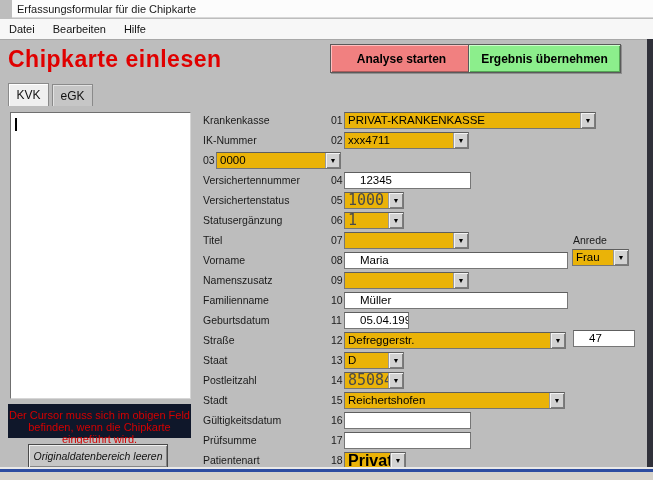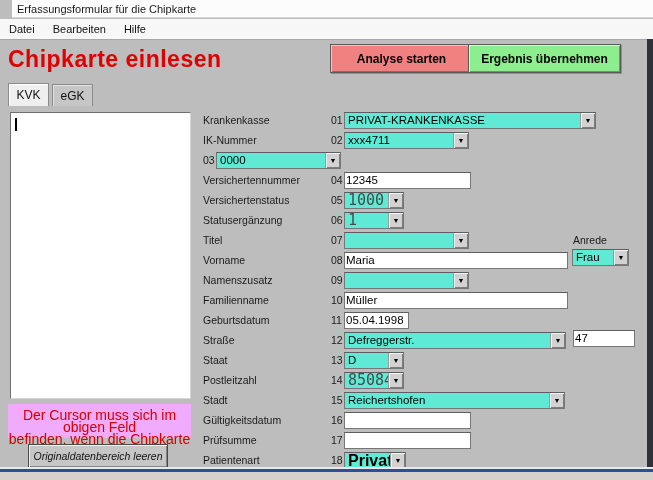--- a/index.html
+++ b/index.html
@@ -57,22 +57,22 @@
   
   .rawarea{
     position:absolute;left:10px;top:112px;width:181px;height:287px;
     background:#ffffff;box-sizing:border-box;
     border-top:1px solid #6f6f6f;border-left:1px solid #6f6f6f;
     border-right:1px solid #d6d6d6;border-bottom:1px solid #d6d6d6;
   }
   .caret{position:absolute;left:4px;top:5px;width:2px;height:13px;background:#000;}
   .infobox{
     position:absolute;left:8px;top:404px;width:183px;height:34px;
-    background:#f0abfc;box-sizing:border-box;
-    font-size:14px;line-height:12px;color:#d40000;text-align:center;padding-top:5px;
+    background:#0f172a;box-sizing:border-box;
+    font-size:11px;line-height:12px;color:#d40000;text-align:center;padding-top:5px;
   }
   .clearbtn{
     position:absolute;left:28px;top:444px;width:140px;height:24px;
     background:#c6c6c6;border:1px solid #4a4a4a;box-sizing:border-box;
     box-shadow:inset 1px 1px 0 #f0f0f0, inset -1px -1px 0 #858585;
     display:flex;align-items:center;justify-content:center;
     font-size:10.5px;color:#111;cursor:default;font-style:italic;
   }
   
   .form{
@@ -80,24 +80,24 @@
   }
   .frow{
     position:absolute;left:0;height:20px;width:450px;
     display:flex;align-items:center;
   }
   .flabel{width:128px;font-size:10.5px;color:#1a1a1a;flex:0 0 auto;}
   .fnum{width:13px;font-size:10.5px;color:#1a1a1a;flex:0 0 auto;}
   .tfield{
     height:17px;background:#fff;box-sizing:border-box;flex:0 0 auto;
     border:1px solid #767676;border-top-color:#5e5e5e;
-    font-size:11.5px;color:#000;line-height:15px;padding-left:1px;overflow:hidden;white-space:nowrap;
+    font-size:11.5px;color:#000;line-height:15px;padding-left:15px;overflow:hidden;white-space:nowrap;
   }
   .combo{
-    height:17px;background:#5eead4;box-sizing:border-box;flex:0 0 auto;
+    height:17px;background:#eab308;box-sizing:border-box;flex:0 0 auto;
     border:1px solid #767676;border-top-color:#5e5e5e;
     display:flex;align-items:center;overflow:hidden;
   }
   .cval{
     font-size:11.5px;color:#000;padding-left:3px;flex:1 1 auto;
     white-space:nowrap;overflow:hidden;line-height:15px;
   }
   .mono{font-family:"DejaVu Sans Mono",monospace;color:#4a4a4a;font-size:15px;}
   .boldval{font-weight:bold;font-size:16px;}
   .carrow{

